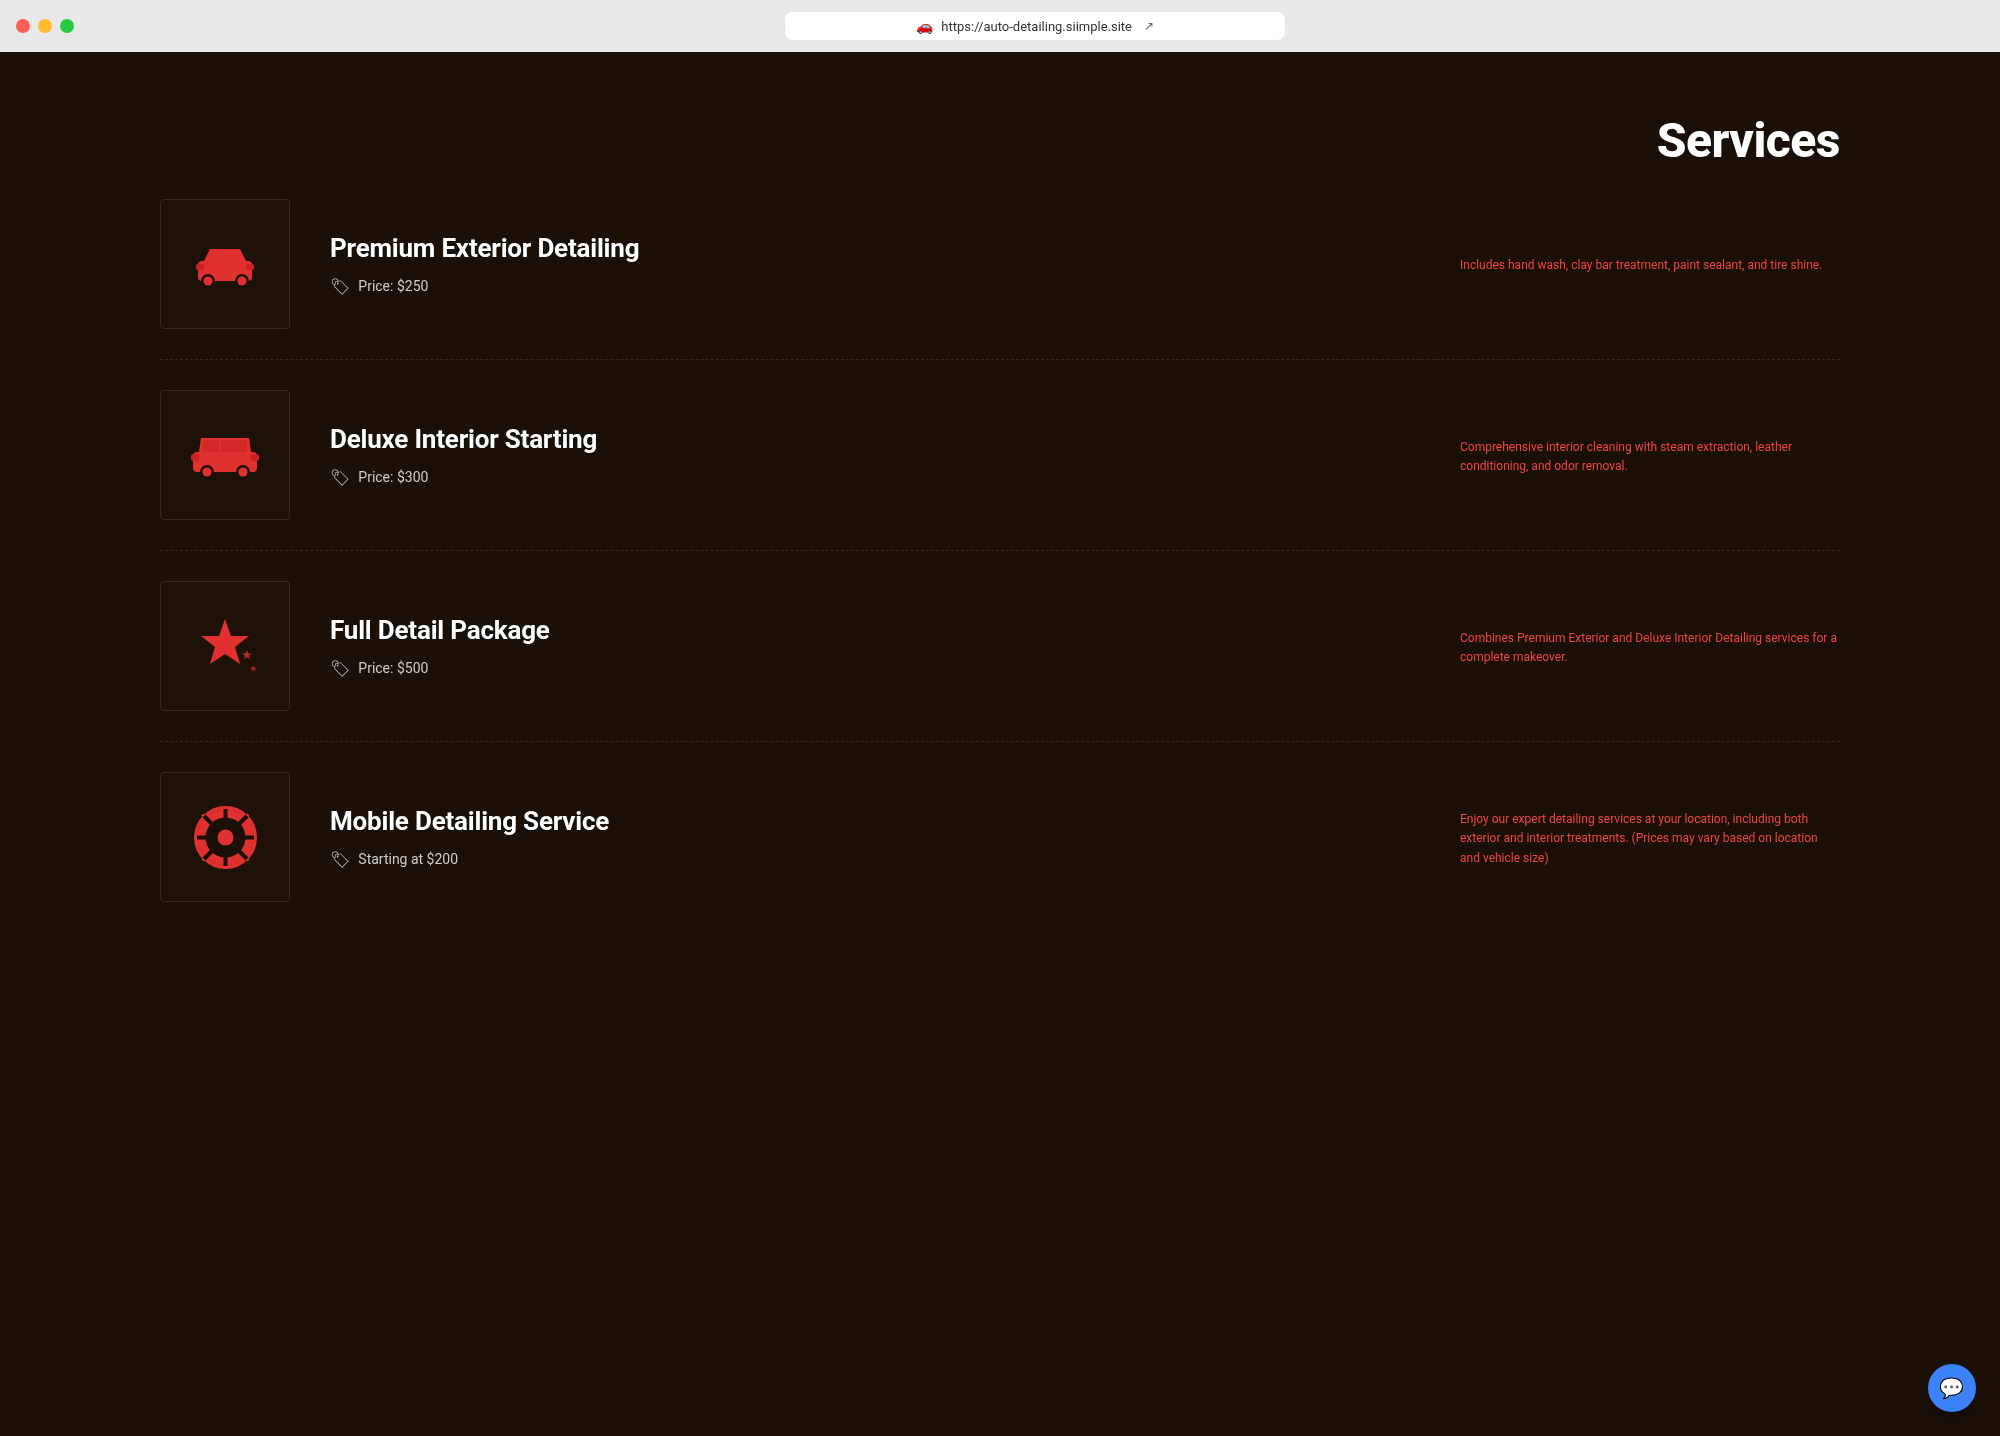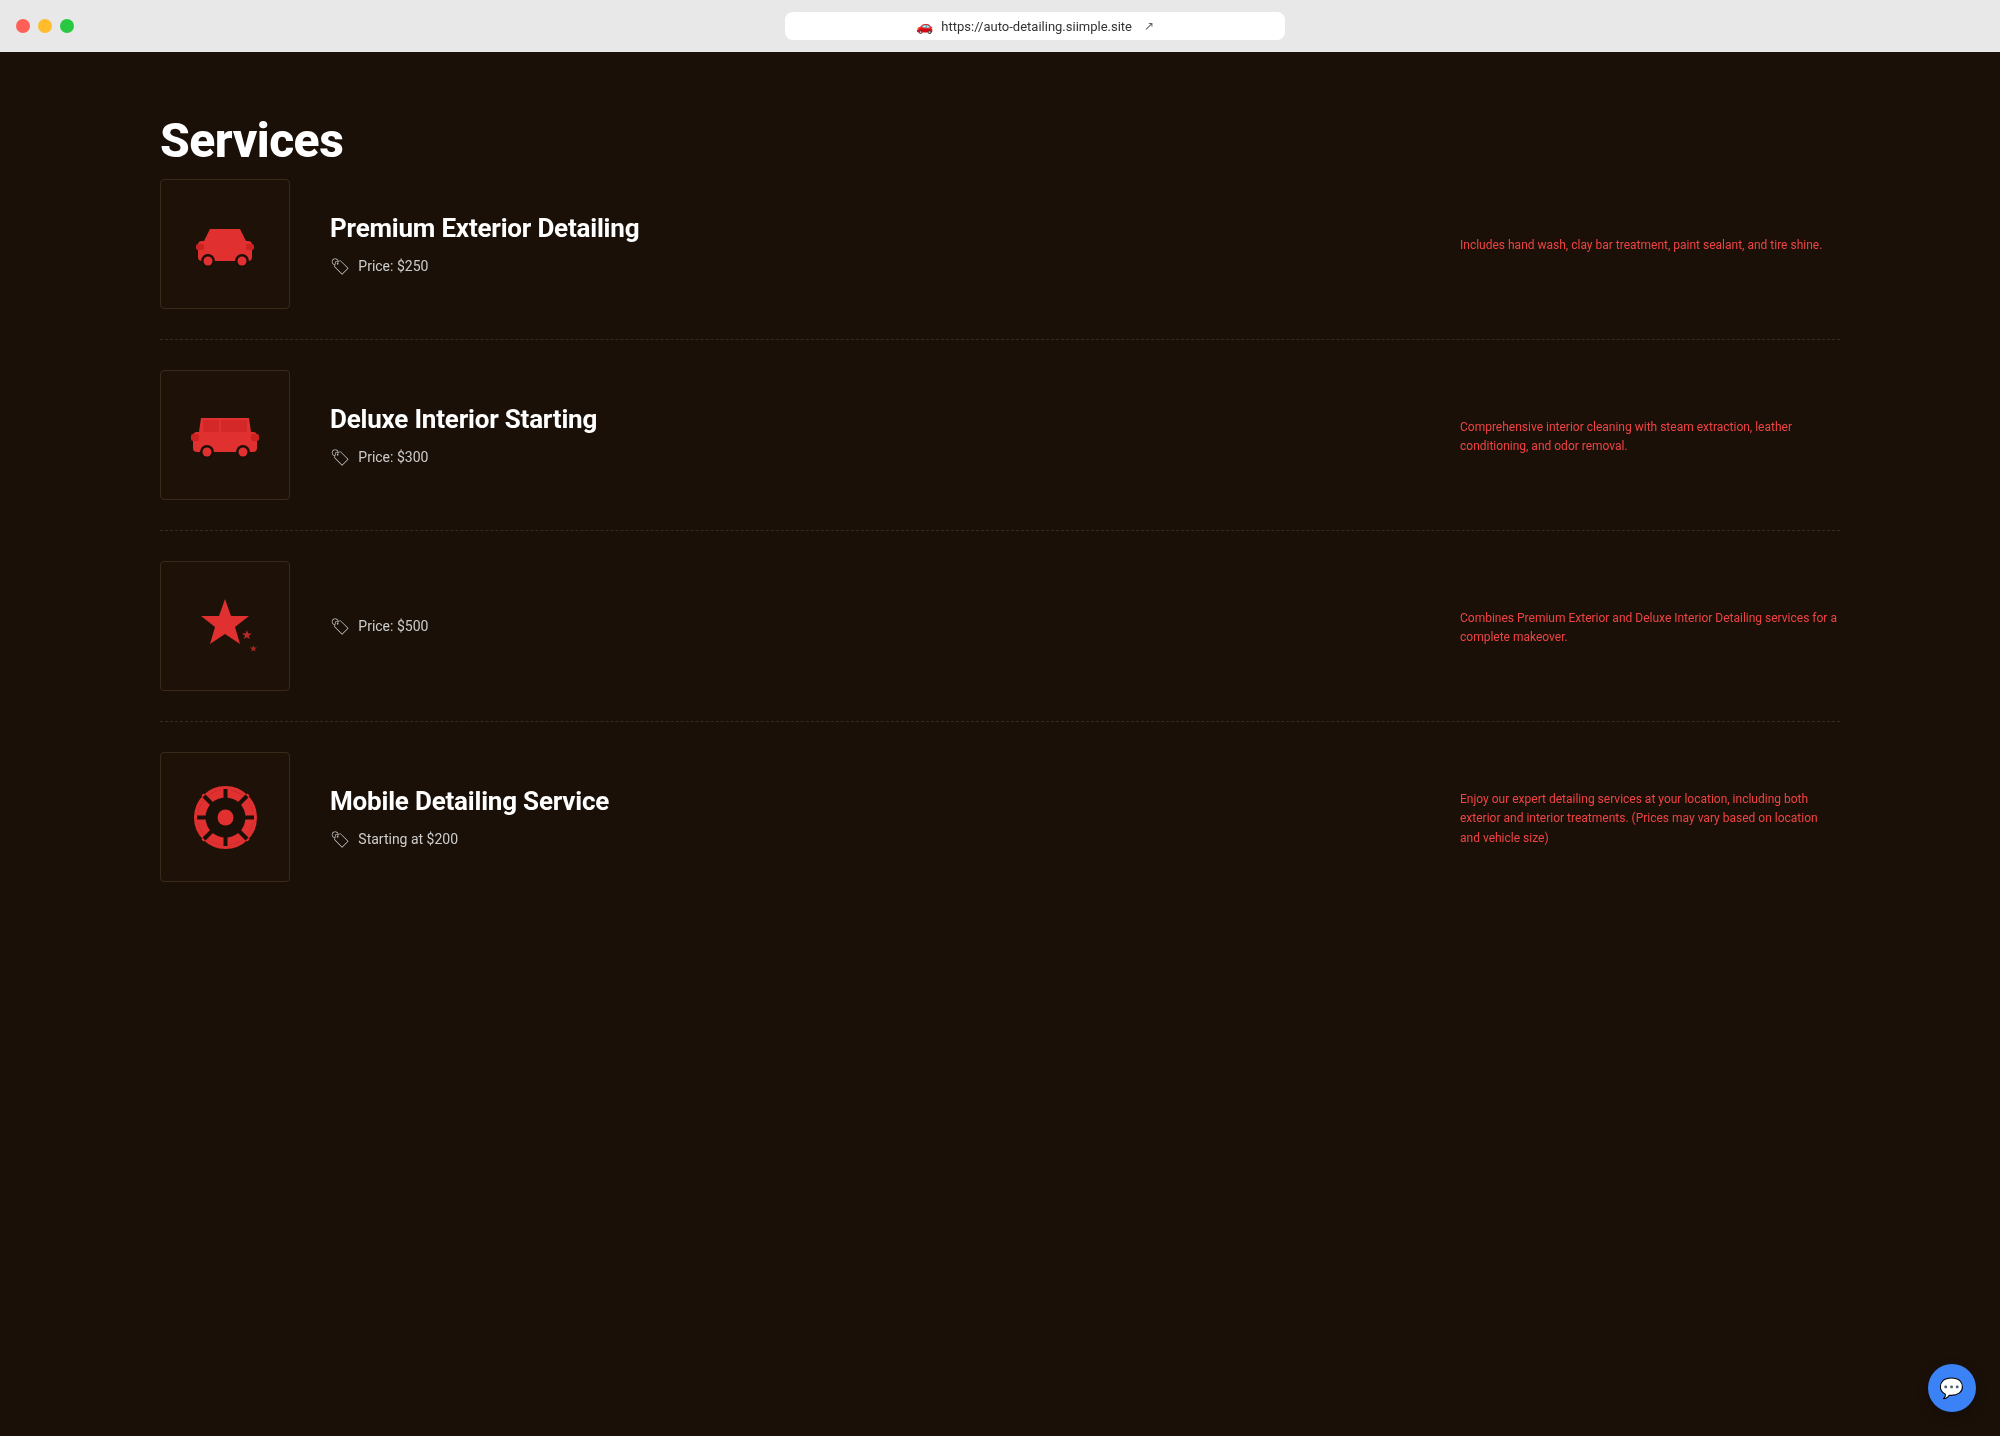--- a/index.html
+++ b/index.html
@@ -86,21 +86,23 @@
       margin-top: 52px;
       background: #1a1008;
       min-height: calc(100vh - 52px);
       padding: 60px 160px 80px 160px;
     }
 
     .page-title {
       font-size: 48px;
       font-weight: 800;
       color: #ffffff;
+      margin-bottom: 20px;
       letter-spacing: -0.5px;
+      text-align: right;
     }
 
     .page-description {
       font-size: 15px;
       color: #aaa;
       line-height: 1.6;
       max-width: 530px;
       margin-bottom: 50px;
     }
 
@@ -272,20 +274,21 @@
       <div class="service-icon-box">
         <svg class="car-icon-svg" width="65" height="65" viewBox="0 0 65 65" fill="#e03030">
 
           <polygon points="32,5 38,22 56,22 42,33 47,50 32,40 17,50 22,33 8,22 26,22" fill="#e03030"></polygon>
 
           <polygon points="56,38 58.5,44 65,44 59.5,48 61.5,54 56,50.5 50.5,54 52.5,48 47,44 53.5,44" fill="#e03030" opacity="0.8" transform="scale(0.55) translate(42, 28)"></polygon>
           <polygon points="56,38 58.5,44 65,44 59.5,48 61.5,54 56,50.5 50.5,54 52.5,48 47,44 53.5,44" fill="#e03030" opacity="0.7" transform="scale(0.4) translate(95, 90)"></polygon>
         </svg>
       </div>
       <div class="service-details">
+        <div class="service-name">Full Detail Package</div>
         <div class="service-price">
           <span class="price-tag-icon">🏷</span>
           <span>Price: $500</span>
         </div>
       </div>
       <div class="service-description">Combines Premium Exterior and Deluxe Interior Detailing services for a complete makeover.</div>
     </div>
 
     <div class="service-item" style="border-bottom: none;">
       <div class="service-icon-box">

